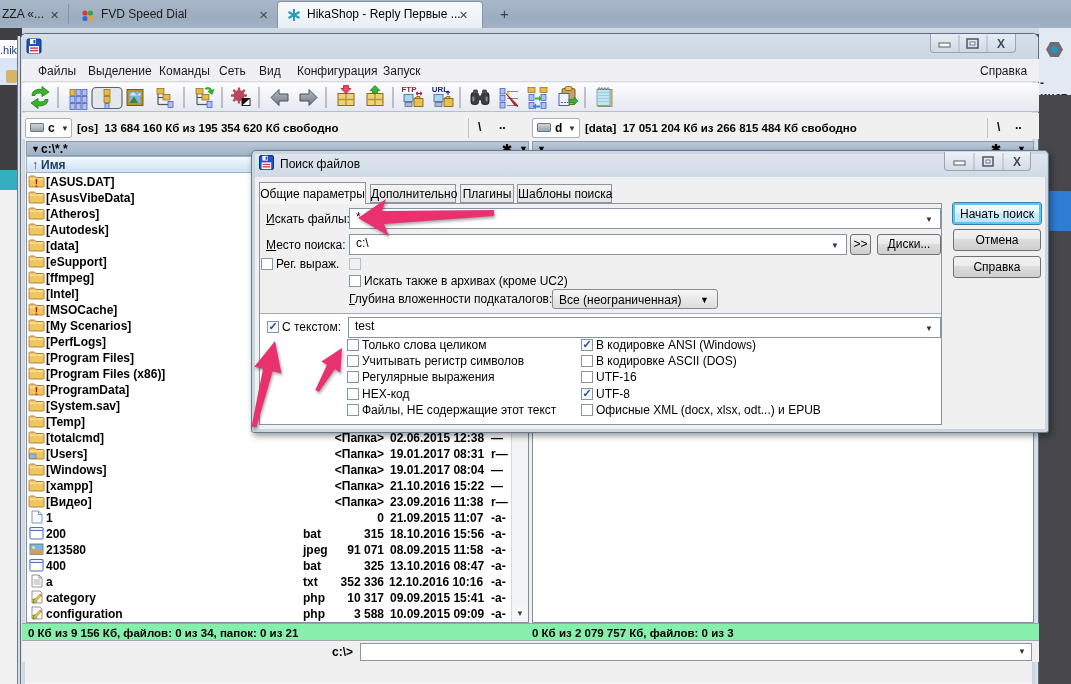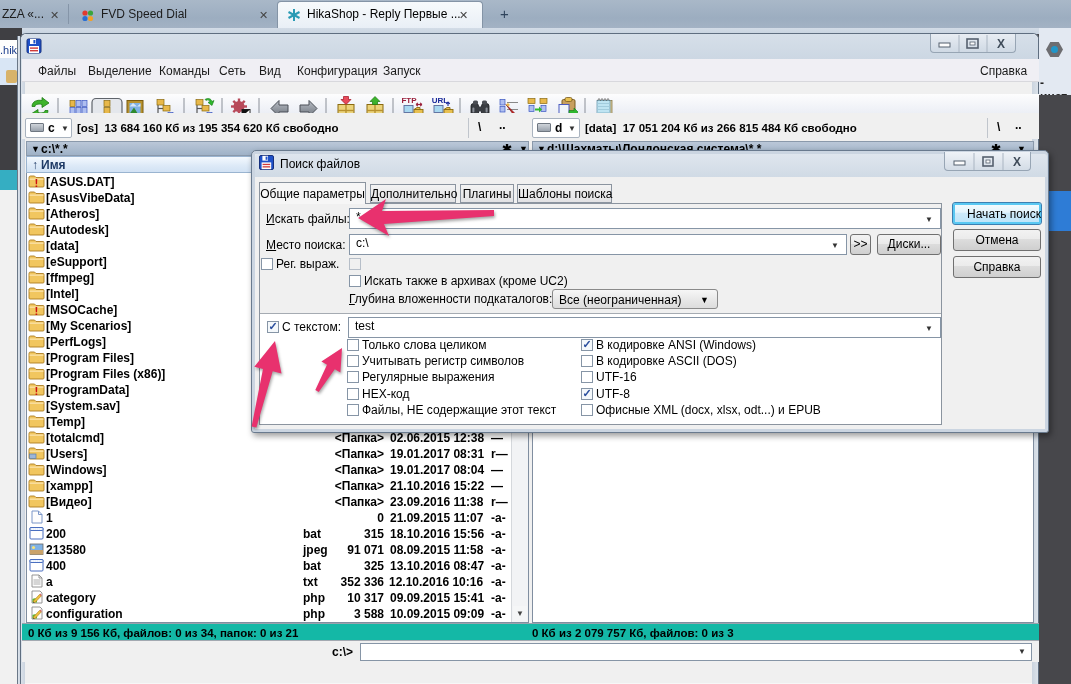--- a/index.html
+++ b/index.html
@@ -18,35 +18,35 @@
 
 #tcwin { left:20px; top:33px; width:1019px; height:651px;
   background:#f0f0f0; border:1px solid #5f6e80; border-bottom:none;
   border-radius:6px 6px 0 0;
   box-shadow:0 0 0 1px rgba(255,255,255,.45) inset; }
 #titlebar { left:0; top:0; width:100%; height:25px;
   background:linear-gradient(180deg,#d6dfe9,#ccd7e3);
   border-radius:6px 6px 0 0; }
 #menubar { left:1px; top:25px; width:1017px; height:23px; background:#f0eff4; border-bottom:1px solid #d8d8dd; }
 .menuitem { position:absolute; top:30px; font-size:12px; color:#1a1a1a; }
-#toolbar { left:1px; top:60px; width:1017px; height:29px;
+#toolbar { left:1px; top:49px; width:1017px; height:29px;
   background:linear-gradient(180deg,#fdfdfe,#e4e8f1); border-bottom:1px solid #b9bfca; }
 #drivebar { left:1px; top:79px; width:1017px; height:26px; background:#f0f0f0; }
 .combo { position:absolute; background:#fff; border:1px solid #a9b3bf; border-radius:2px; height:20px; }
 
 .pathbar { position:absolute; height:15px; background:linear-gradient(180deg,#bac7d8,#9fb2c7);
   border:1px solid #8a99ab; font-size:12px; font-weight:bold; color:#000; }
 .colhdr { position:absolute; height:17px;
   background:linear-gradient(180deg,#f4f9fe,#dce9f7 60%,#d2e2f4);
   border:1px solid #9ab4d0; font-size:12px; color:#1f3b66; }
 .panelbody { position:absolute; background:#fff; border:1px solid #808ea0; border-top:none; }
 .row { position:absolute; height:16px; font-size:12px; font-weight:bold; color:#000; white-space:nowrap; }
 .cell { position:absolute; top:2px; }
 
-#statusbar { left:1px; top:589px; width:1017px; height:17px; background:#14b8a6; border-top:1px solid #9aa3ad; font-size:11.5px; font-weight:bold; }
+#statusbar { left:1px; top:589px; width:1017px; height:17px; background:#86efac; border-top:1px solid #9aa3ad; font-size:11.5px; font-weight:bold; }
 #cmdrow { left:1px; top:606px; width:1017px; height:22px; background:#f0f0f0; border-top:1px solid #a3a9b1; font-size:12px; font-weight:bold;}
 #fkeybar { left:1px; top:628px; width:1017px; height:23px; background:#f0f0f0; border-top:1px solid #9aa3ad; font-size:12px; font-weight:bold; }
 .fbtn { position:absolute; top:5px; text-align:center; color:#111; }
 .fsep { position:absolute; top:2px; width:1px; height:18px; background:#9aa0a8; }
 
 #dlg { left:251px; top:150px; width:798px; height:283px;
   background:#f0f0f0; border:1px solid #697a8e; border-radius:5px 5px 3px 3px;
   box-shadow:0 0 0 3px #cbd5e1 inset, 2px 3px 6px rgba(0,0,0,.4); }
 .field { position:absolute; background:#fff; border:1px solid #8695a6; font-size:12px; color:#000; }
 .cb { position:absolute; width:12px; height:12px; background:#fff; border:1px solid #8695a6; }
@@ -317,21 +317,20 @@
   <div class="abs" style="left:994px;top:84px;font-size:12px;font-weight:bold">..</div>
 
   <div class="pathbar" style="left:5px;top:107px;width:503px;">
     <span style="position:absolute;left:4px;top:2px;font-size:9px">▼</span>
     <span style="position:absolute;left:14px;top:0px">c:\*.*</span>
     <span style="position:absolute;left:475px;top:0px">✱</span>
     <span style="position:absolute;left:492px;top:2px;font-size:9px">▼</span>
   </div>
   <div class="pathbar" style="left:511px;top:107px;width:502px;">
     <span style="position:absolute;left:4px;top:2px;font-size:9px">▼</span>
-    <span style="position:absolute;left:14px;top:0px">d:\Шахматы\Лондонская система\*.*</span>
     <span style="position:absolute;left:458px;top:0px">✱</span>
     <span style="position:absolute;left:484px;top:2px;font-size:9px">▼</span>
   </div>
 
   <div class="colhdr" style="left:5px;top:122px;width:503px;">
     <span style="position:absolute;left:5px;top:1px">↑</span>
       <span style="position:absolute;left:14px;top:1px;font-weight:bold">Имя</span>
   </div>
   <div class="colhdr" style="left:511px;top:122px;width:502px;"></div>
 
@@ -689,21 +688,21 @@
   <div class="cb" style="left:329px;top:204px"></div>
     <div class="lbl" style="left:344px;top:203px">В кодировке ASCII (DOS)</div>
   <div class="cb" style="left:329px;top:220px"></div>
     <div class="lbl" style="left:344px;top:219px">UTF-16</div>
   <div class="cb" style="left:329px;top:237px;background:#f4f8fb"></div>
     <div class="chk" style="left:330.5px;top:236px">✓</div>
     <div class="lbl" style="left:344px;top:236px">UTF-8</div>
   <div class="cb" style="left:329px;top:253px"></div>
     <div class="lbl" style="left:344px;top:252px">Офисные XML (docx, xlsx, odt...) и EPUB</div>
 
-  <div class="abs" style="left:700px;top:51px;width:90px;height:23px;background:linear-gradient(180deg,#f6fcfe,#e3f4fc 45%,#cdeafa 46%,#bde4f8);border:1px solid #3c7fb1;border-radius:3px;box-shadow:0 0 0 2px #59c8f2 inset;font-size:12px;text-align:right;padding-top:4px;white-space:nowrap">Начать поиск</div>
+  <div class="abs" style="left:700px;top:51px;width:90px;height:23px;background:linear-gradient(180deg,#f6fcfe,#e3f4fc 45%,#cdeafa 46%,#bde4f8);border:1px solid #3c7fb1;border-radius:3px;box-shadow:0 0 0 2px #59c8f2 inset;font-size:12px;text-align:center;padding-top:4px;white-space:nowrap">Начать поиск</div>
   <div class="btn" style="left:701px;top:78px;width:88px;height:22px;padding-top:3px">Отмена</div>
   <div class="btn" style="left:701px;top:105px;width:88px;height:22px;padding-top:3px">Справка</div>
 </div>
 
 <svg class="abs" id="arrows" style="left:0;top:0;width:1071px;height:684px;pointer-events:none">
   <g fill="#e8316e" filter="drop-shadow(1px 2px 1.5px rgba(0,0,0,0.35))">
     <polygon points="358,218 386,199 382,211 494,210 494,216 384,224 389,236"></polygon>
     <polygon points="275,341 281.5,373.4 272.7,371.3 256.4,427.6 251.6,426.4 263.0,368.9 254.3,366.8"></polygon>
     <polygon points="342,348 340.4,372.6 334.8,369.3 318.7,392 315.3,390 327,364.8 321.4,361.5"></polygon>
   </g>

